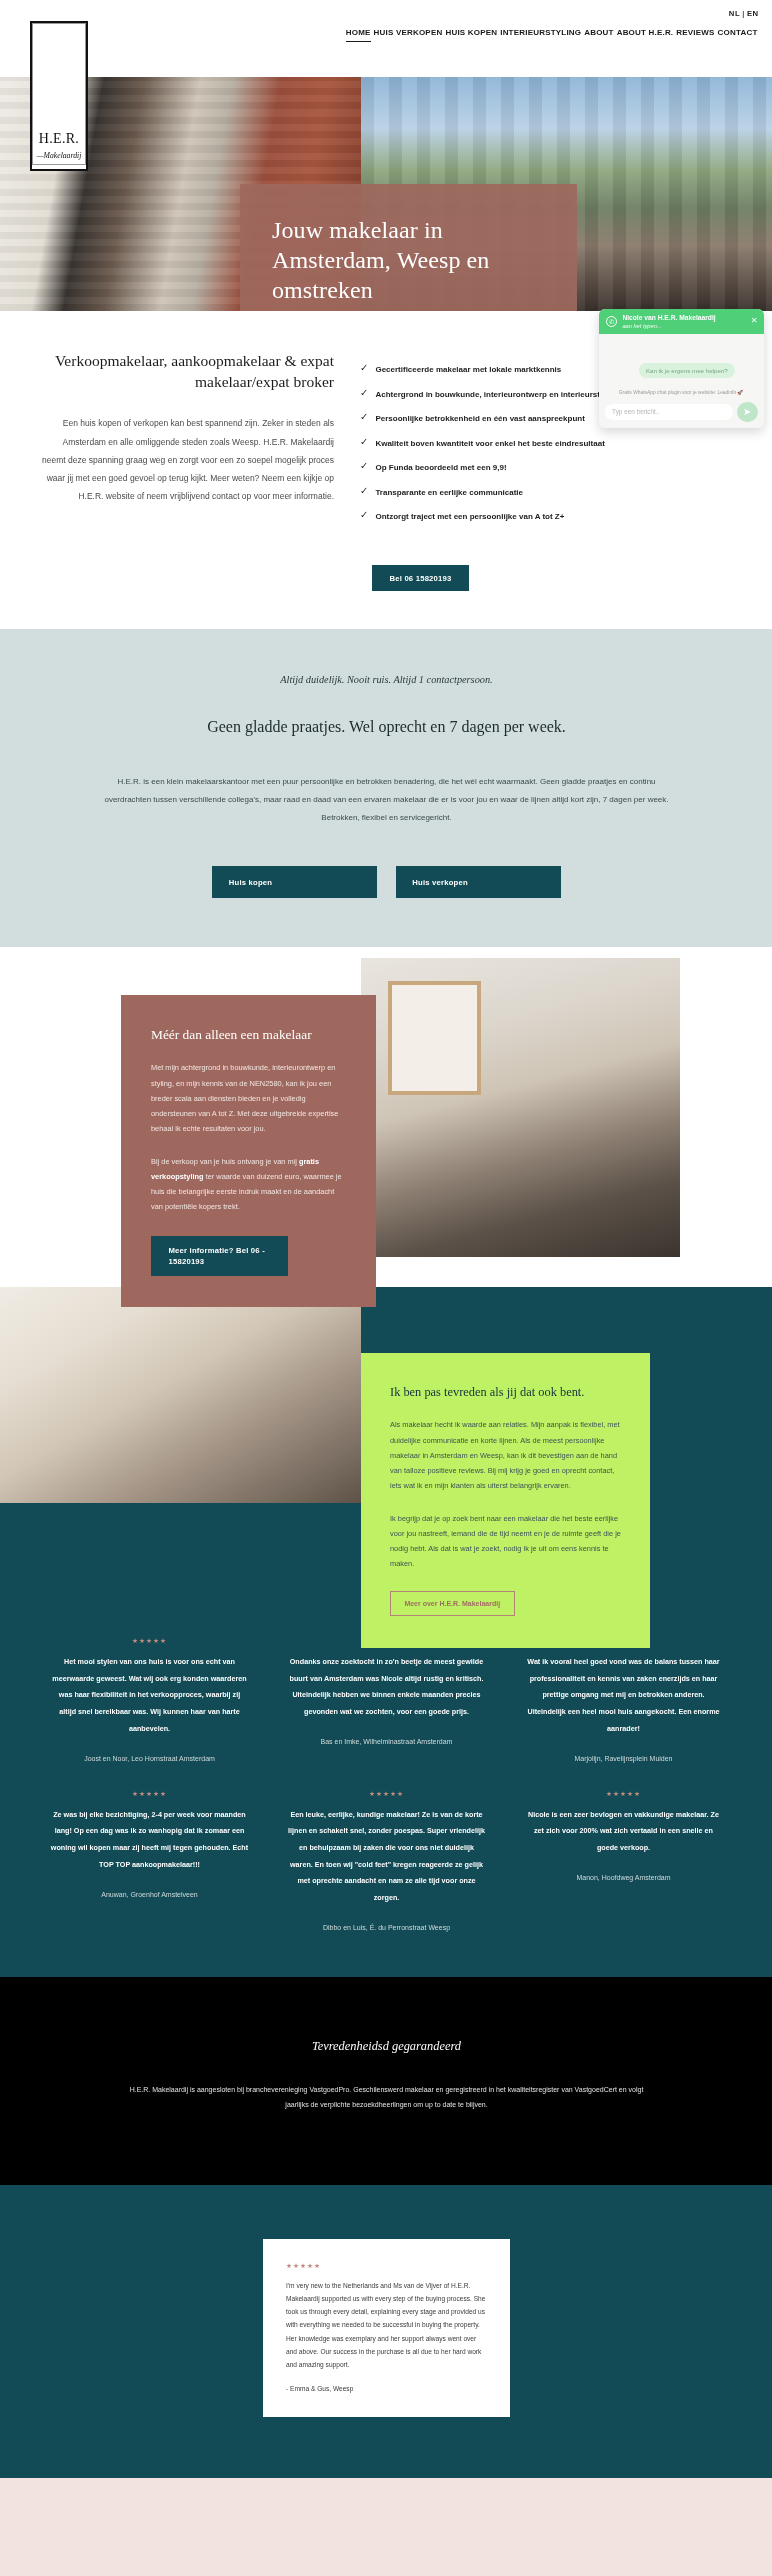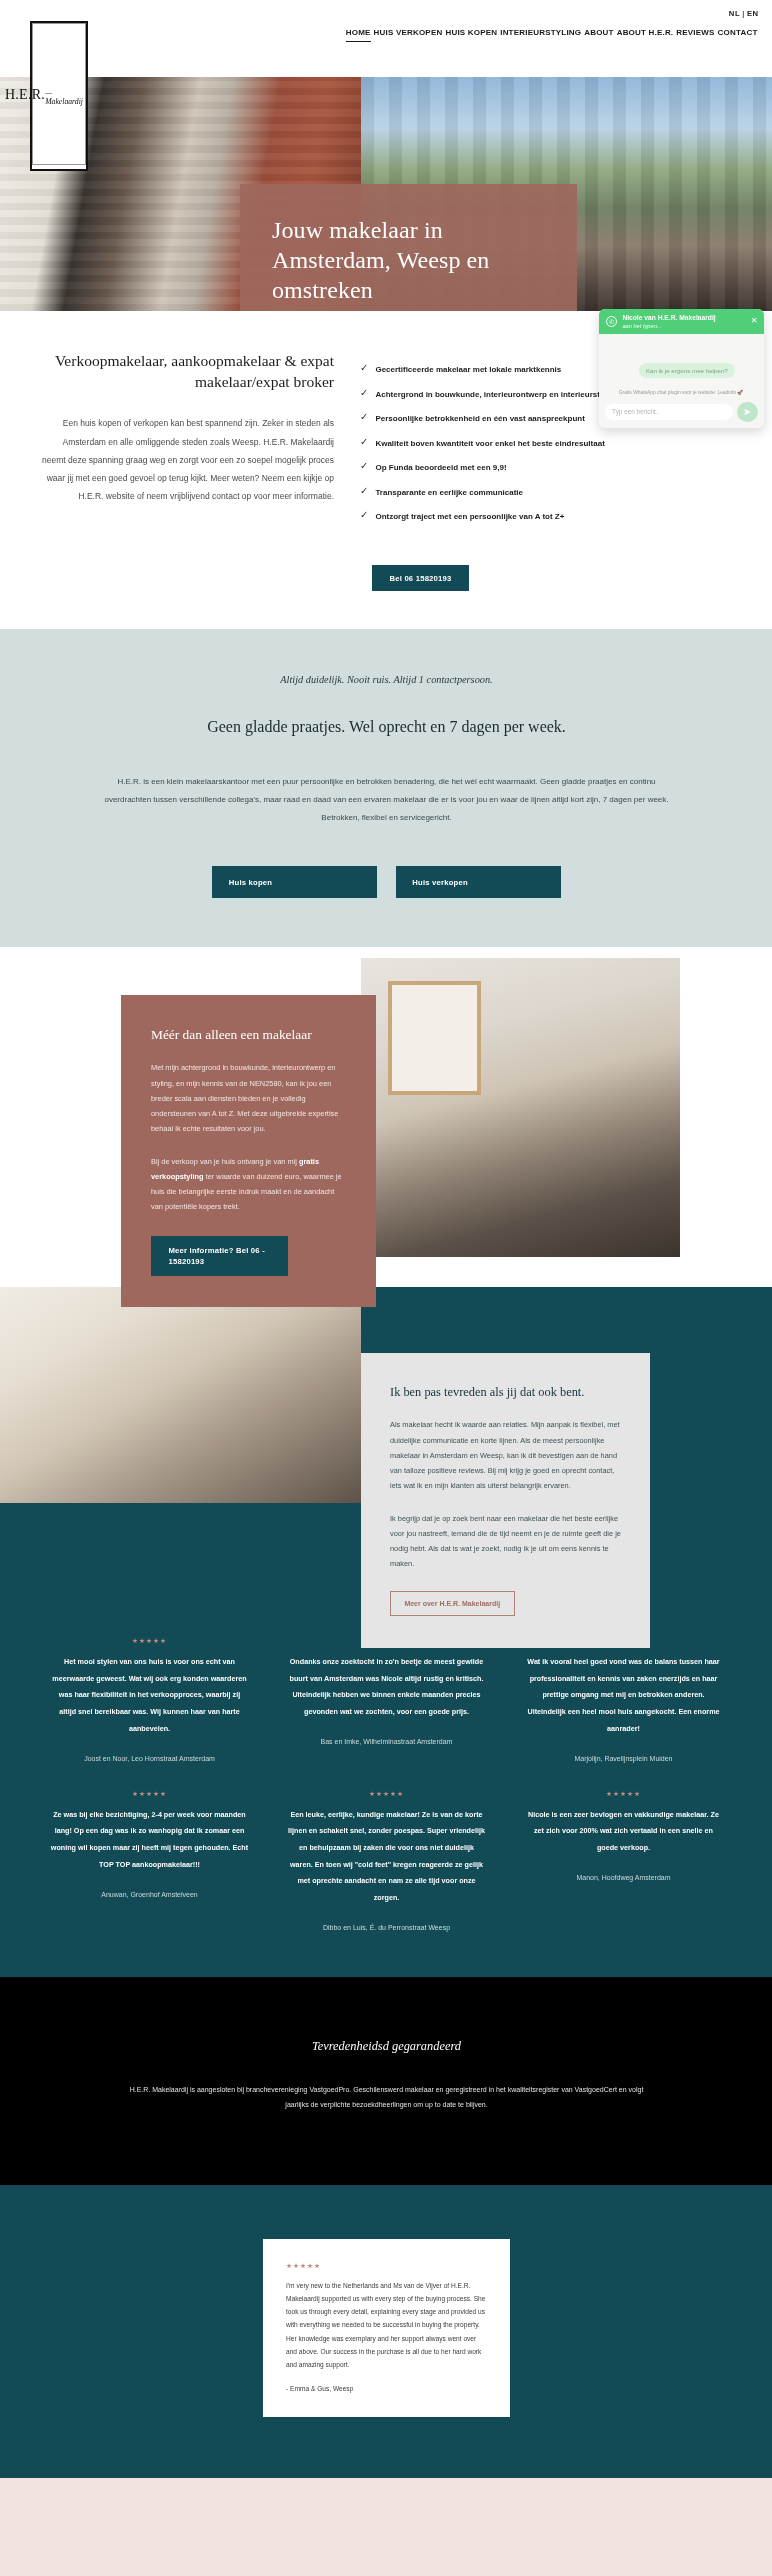--- a/index.html
+++ b/index.html
@@ -16,21 +16,21 @@
   
   header.site-header{height:77px;background:#fff;position:relative;}
   .lang{position:absolute;right:14.4px;top:9.3px;font-size:7.7px;letter-spacing:0.5px;color:#222;
     font-family:"Liberation Sans",sans-serif;font-weight:600;}
   .lang span{cursor:pointer;}
   .lang .sep{margin:0 2.1px;color:#555;}
   .logo{position:absolute;left:30px;top:20.6px;width:58px;height:147px;border:2.6px solid #111;
     background:#fff;display:flex;flex-direction:column;align-items:center;justify-content:flex-end;
     padding-bottom:4.1px;z-index:5;height:auto;min-height:0;}
   .logo-inner{border:0.5px solid #999;width:100%;padding:7.2px 2.1px 4.1px;display:flex;
-    flex-direction:row;align-items:center;justify-content:flex-end;min-height:142px;}
+    flex-direction:column;align-items:center;justify-content:flex-end;min-height:142px;}
   .logo-main{font-family:"Liberation Serif",serif;font-size:14px;letter-spacing:0.3px;color:#111;
     font-weight:400;line-height:1;}
   .logo-sub{font-family:"Liberation Serif",serif;font-style:italic;font-size:7.7px;color:#111;
     margin-top:4.6px;}
   nav.main-nav{position:absolute;left:0;right:0;top:28px;display:flex;justify-content:flex-end;
     gap:3px;padding-right:15.5px;}
   nav.main-nav a{font-family:"Liberation Sans",sans-serif;font-weight:700;font-size:8px;
     letter-spacing:0.2px;color:#1a1a1a;text-decoration:none;padding-bottom:3.6px;white-space:nowrap;}
   nav.main-nav a.active{border-bottom:1px solid #1a1a1a;}
 
@@ -106,21 +106,21 @@
     padding:32px 30px 31px;z-index:3;}
   .pinkbox h3{font-family:"Liberation Serif",serif;color:#fff;font-size:13.4px;font-weight:400;}
   .pinkbox p{color:#f3e6e3;font-size:7.4px;line-height:2.05;margin-top:17.5px;font-weight:300;}
   .pinkbox p b{font-weight:700;color:#fff;}
   .pinkbox .btn{margin-top:21.6px;max-width:137px;line-height:1.45;}
 
   
   .tealsec{position:relative;background:#124a55;padding:0;min-height:314px;}
   .teal-photo{position:absolute;left:0;top:0;width:361px;height:216px;
     background:linear-gradient(150deg,#f0ece4 0%,#e5ddd1 25%,#d2c7b6 45%,#a8998a 65%,#5e5248 100%);}
-  .sagebox{position:absolute;left:361px;top:66px;width:289px;background:#e5e5e5;
+  .sagebox{position:absolute;left:361px;top:66px;width:289px;background:#bef264;
     padding:32px 29px 32px;}
   .sagebox h3{font-family:"Liberation Serif",serif;font-size:12.4px;color:#16333a;font-weight:400;}
   .sagebox p{font-size:7.4px;line-height:2.05;color:#3d5257;margin-top:17.5px;font-weight:300;}
   .btn-outline{display:inline-block;border:0.5px solid #b08278;color:#a06d61;font-weight:700;
     font-size:7px;padding:8.2px 13.4px;text-decoration:none;margin-top:19.6px;background:transparent;
     cursor:pointer;font-family:"Liberation Sans",sans-serif;}
 
   
   .reviews{background:#124a55;padding:36px 31px 46px;}
   .rev-row{display:flex;gap:0;align-items:flex-start;}

